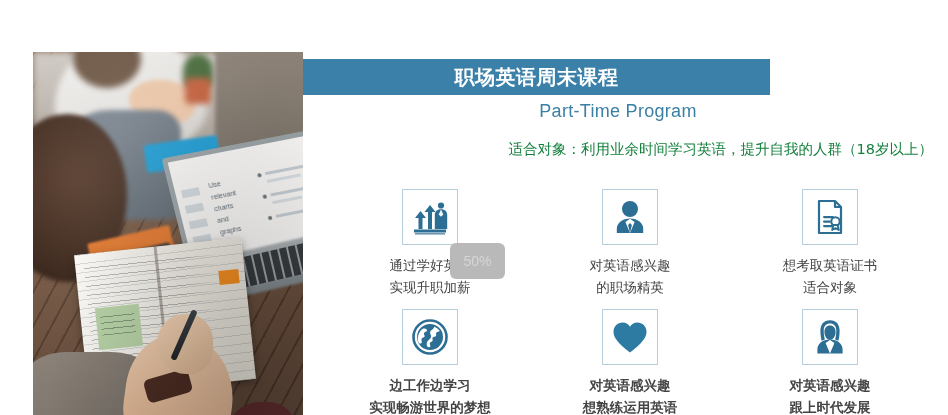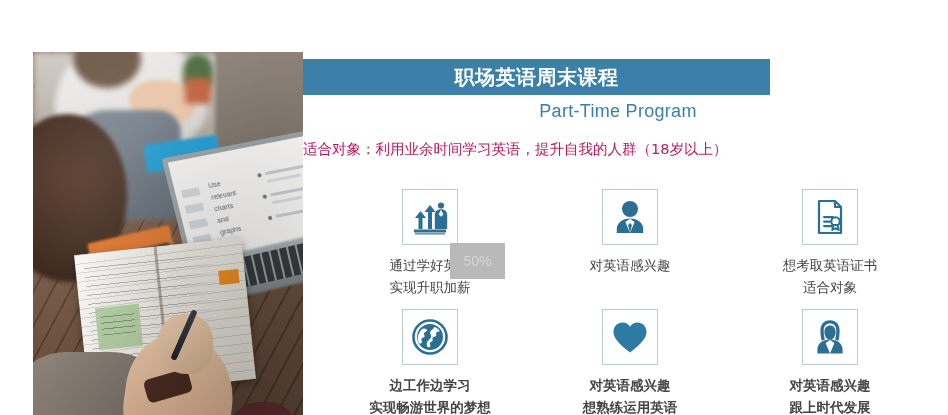--- a/index.html
+++ b/index.html
@@ -286,22 +286,22 @@
     font-weight: normal;
     letter-spacing: .3px;
     font-family: "Liberation Sans", "DejaVu Sans", sans-serif;
   }
 
   #audience-line {
     position: absolute;
     left: 0;
     top: 93px;
     width: 630px;
-    text-align: left;
-    color: #be185d;
+    text-align: right;
+    color: #15803d;
     font-size: 14.5px;
     font-family: "DejaVu Sans", "Liberation Sans", sans-serif;
   }
 
   
   #icon-grid {
     position: absolute;
     left: 27px;
     top: 142px;
     width: 600px;
@@ -338,21 +338,21 @@
   }
 
   
   #zoom-badge {
     position: absolute;
     left: 147px;
     top: 196px;
     width: 55px;
     height: 36px;
     background: #b9b9b9;
-    border-radius: 0;
+    border-radius: 6px;
     display: flex;
     align-items: center;
     justify-content: center;
     color: #d6d6d6;
     font-size: 14px;
     font-family: "Liberation Sans", sans-serif;
   }
 </style>
 </head>
 <body>
@@ -455,20 +455,21 @@
               <g fill="#2d6f94">
                 <circle cx="20" cy="12" r="8"></circle>
                 <path d="M20 21.5 c-7.6 0-13.2 4.4-13.2 10.2 V36 h26.4 v-4.3 c0-5.8-5.6-10.2-13.2-10.2 z"></path>
                 <path d="M20 21.8 l-4.6 3.2 l4.6 11 l4.6-11 z" fill="#ffffff"></path>
                 <path d="M20 26 l-1.9 2 l1.9 8 l1.9-8 z" fill="#2d6f94"></path>
               </g>
             </svg>
           </div>
           <div class="cell-label">
             <div>对英语感兴趣</div>
+            <div>的职场精英</div>
           </div>
         </div>
 
         <div class="cell">
           <div class="icon-box">
             <svg width="40" height="40" viewBox="0 0 40 40">
               <g fill="none" stroke="#2d6f94" stroke-width="2.2" stroke-linejoin="round">
                 <path d="M9 4 h16 l6 6 v26 H9 Z"></path>
                 <path d="M25 4 v6 h6"></path>
               </g>

